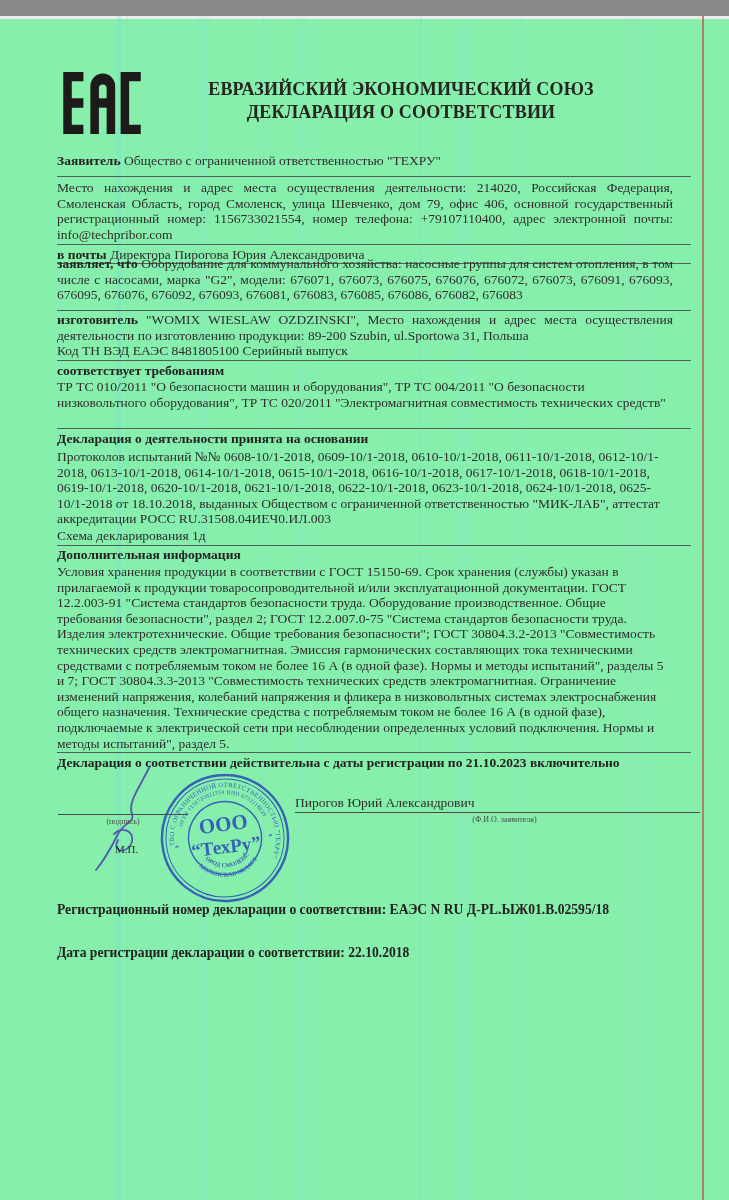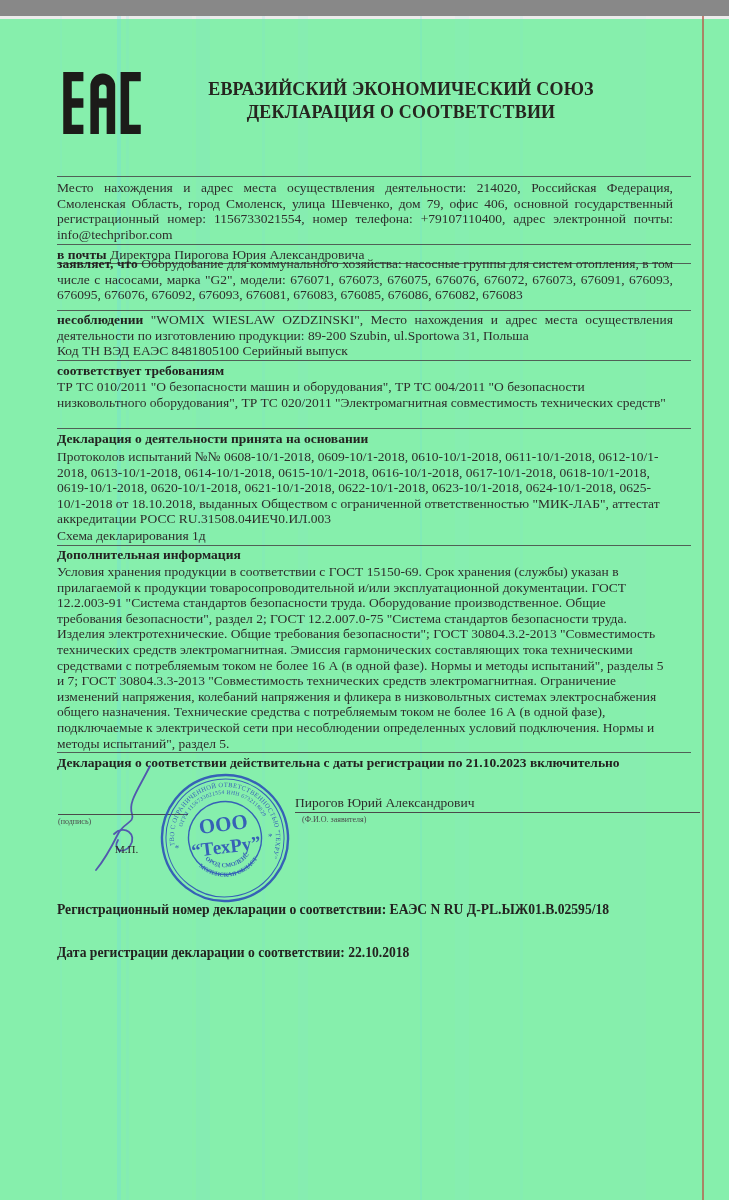--- a/index.html
+++ b/index.html
@@ -17,21 +17,21 @@
   .abs{position:absolute;}
   .rule{position:absolute;left:57px;width:634px;height:1px;background:#474747;opacity:.85;}
   .txt{position:absolute;left:57px;width:616px;font-size:13.5px;line-height:15.6px;}
   .just{text-align:justify;}
   .b{font-weight:bold;color:#232220;}
   .heading{font-weight:bold;color:#232220;}
   .title{
     position:absolute;left:161px;top:62px;width:480px;text-align:center;
     font-weight:bold;font-size:18px;line-height:23px;letter-spacing:.2px;color:#26251f;
   }
-  .caption{font-size:8px;color:#4a4a4a;}
+  .caption{font-size:8px;color:#4a4a4a;text-align:center;}
   .sigline{position:absolute;height:1px;background:#4a4a4a;}
   .name-center{position:absolute;font-size:13.5px;color:#2e2d2b;}
   .footer-line{position:absolute;left:57px;width:660px;font-size:13.6px;font-weight:bold;color:#232220;}
   .stamp-svg{position:absolute;left:155px;top:752px;opacity:.88;transform:rotate(-7deg);}
   .sig-svg{position:absolute;left:88px;top:746px;}
   .eac{position:absolute;left:62px;top:56px;}
 </style>
 </head>
 <body>
 
@@ -58,39 +58,43 @@
       <rect x="44" y="34" width="14" height="12"></rect>
       <path d="M74,0 H100 V12 H85 V68 H100 V80 H74 Z"></path>
     </g>
   </svg>
 
   <div class="title">
     <div>ЕВРАЗИЙСКИЙ ЭКОНОМИЧЕСКИЙ СОЮЗ</div>
     <div>ДЕКЛАРАЦИЯ О СООТВЕТСТВИИ</div>
   </div>
 
+  <div class="txt" style="top:137px">
+    <span class="b">Заявитель</span>
+    <span>Общество с ограниченной ответственностью "ТЕХРУ"</span>
+  </div>
   <div class="rule" style="top:160px"></div>
 
   <div class="txt just" style="top:164px">Место нахождения и адрес места осуществления деятельности: 214020, Российская Федерация, Смоленская Область, город Смоленск, улица Шевченко, дом 79, офис 406, основной государственный регистрационный номер: 1156733021554, номер телефона: +79107110400, адрес электронной почты: info@techpribor.com</div>
   <div class="rule" style="top:228px"></div>
 
   <div class="txt" style="top:231px">
     <span class="b">в почты</span>
     <span>Директора Пирогова Юрия Александровича</span>
   </div>
   <div class="rule" style="top:247px"></div>
 
   <div class="txt just" style="top:240px">
     <span class="b">заявляет, что</span>
     <span>Оборудование для коммунального хозяйства: насосные группы для систем отопления, в том числе с насосами, марка "G2", модели: 676071, 676073, 676075, 676076, 676072, 676073, 676091, 676093, 676095, 676076, 676092, 676093, 676081, 676083, 676085, 676086, 676082, 676083</span>
   </div>
   <div class="rule" style="top:294px"></div>
 
   <div class="txt just" style="top:296px">
-    <span class="b">несоблюдении</span>
+    <span class="b">изготовитель</span>
     <span>"WOMIX WIESLAW OZDZINSKI", Место нахождения и адрес места осуществления деятельности по изготовлению продукции: 89-200 Szubin, ul.Sportowa 31, Польша</span>
   </div>
   <div class="txt" style="top:327px">Код ТН ВЭД ЕАЭС 8481805100 Серийный выпуск</div>
   <div class="rule" style="top:344px"></div>
 
   <div class="txt heading" style="top:347px">соответствует требованиям</div>
   <div class="txt" style="top:363px">ТР ТС 010/2011 "О безопасности машин и оборудования", ТР ТС 004/2011 "О безопасности низковольтного оборудования", ТР ТС 020/2011 "Электромагнитная совместимость технических средств"</div>
   <div class="rule" style="top:412px"></div>
 
   <div class="txt heading" style="top:415px">Декларация о деятельности принята на основании</div>

